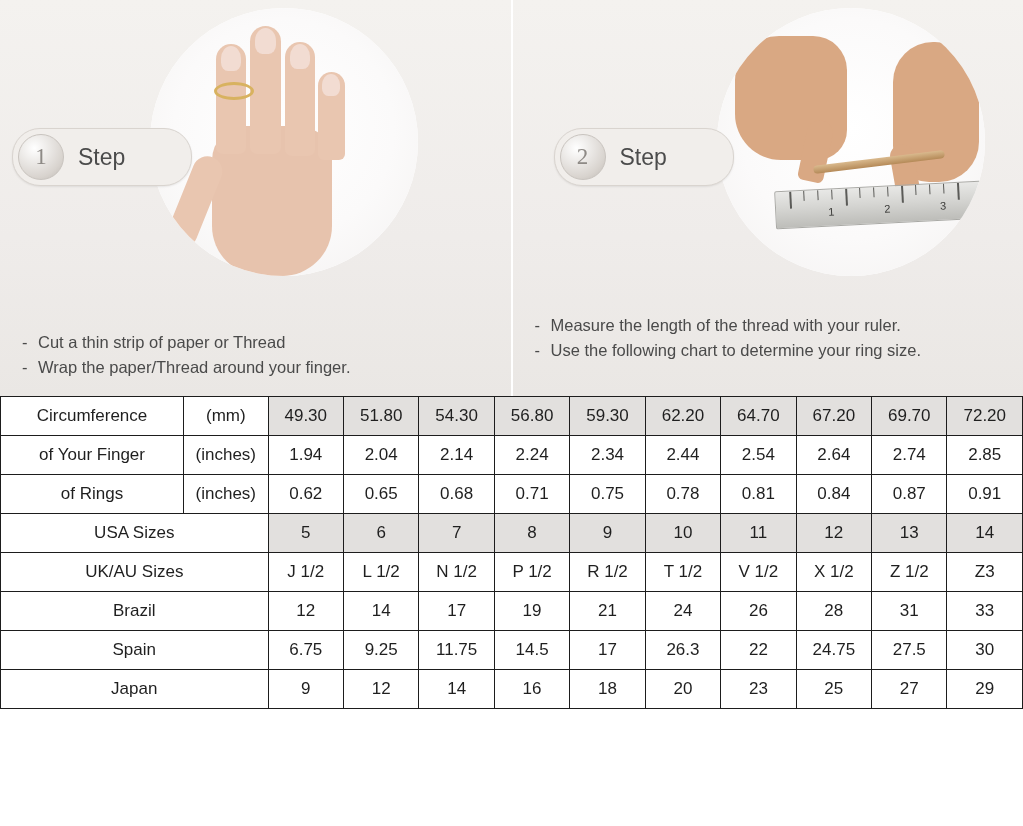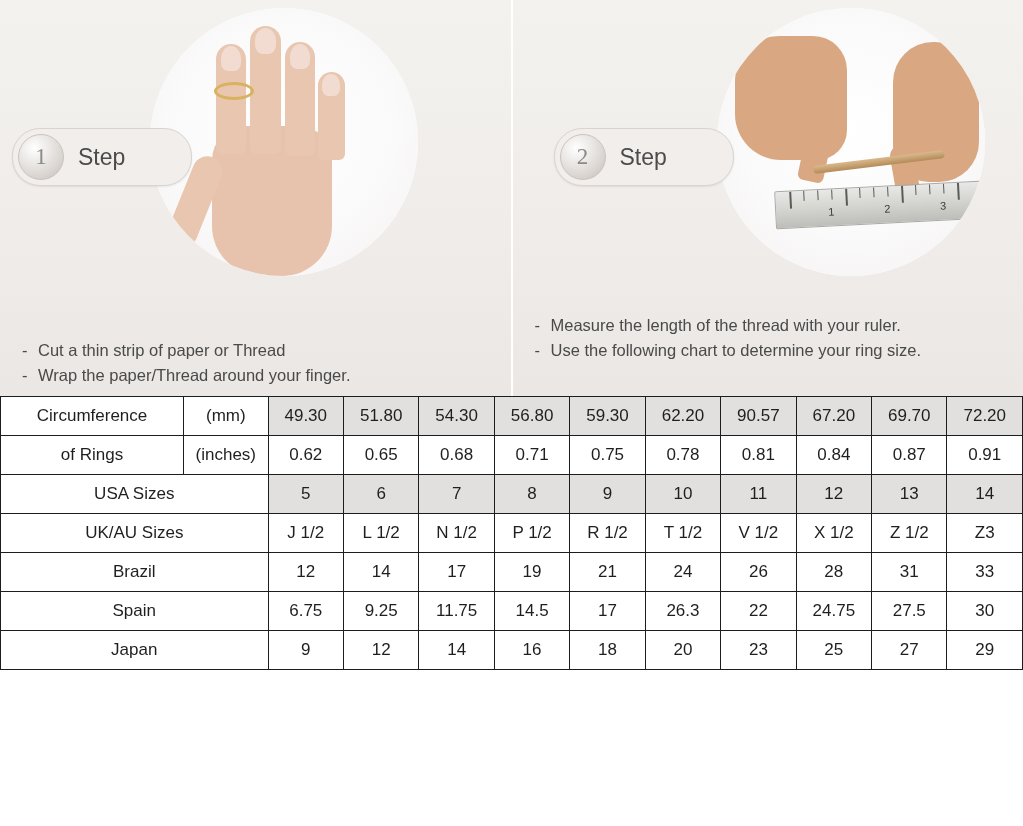--- a/index.html
+++ b/index.html
@@ -144,21 +144,21 @@
   .step-word {
     margin-left: 14px;
     font-size: 23px;
     color: #4b4b4b;
     font-family: "Liberation Sans", sans-serif;
   }
 
   .bullets {
     position: absolute;
     left: 22px;
-    bottom: 8px;
+    bottom: 16px;
     width: 470px;
     font-size: 16.5px;
     line-height: 25px;
     color: #4a4a4a;
   }
   .bullets .row { white-space: nowrap; }
   .bullets .dash { display: inline-block; width: 16px; }
 
   
   .table-wrap {
@@ -300,26 +300,40 @@
 
         <tr>
           <td class="lbl-center" rowspan="1">Circumference</td>
           <td class="unit">(mm)</td>
           <td class="shade">49.30</td>
           <td class="shade">51.80</td>
           <td class="shade">54.30</td>
           <td class="shade">56.80</td>
           <td class="shade">59.30</td>
           <td class="shade">62.20</td>
-          <td class="shade">90.57</td>
+          <td class="shade">64.70</td>
           <td class="shade">67.20</td>
           <td class="shade">69.70</td>
           <td class="shade">72.20</td>
         </tr>
 
+        <tr>
+          <td class="lbl-center">of Your Finger</td>
+          <td class="unit">(inches)</td>
+          <td>1.94</td>
+          <td>2.04</td>
+          <td>2.14</td>
+          <td>2.24</td>
+          <td>2.34</td>
+          <td>2.44</td>
+          <td>2.54</td>
+          <td>2.64</td>
+          <td>2.74</td>
+          <td>2.85</td>
+        </tr>
 
 
         <tr>
           <td class="lbl-center">of Rings</td>
           <td class="unit">(inches)</td>
           <td>0.62</td>
           <td>0.65</td>
           <td>0.68</td>
           <td>0.71</td>
           <td>0.75</td>

